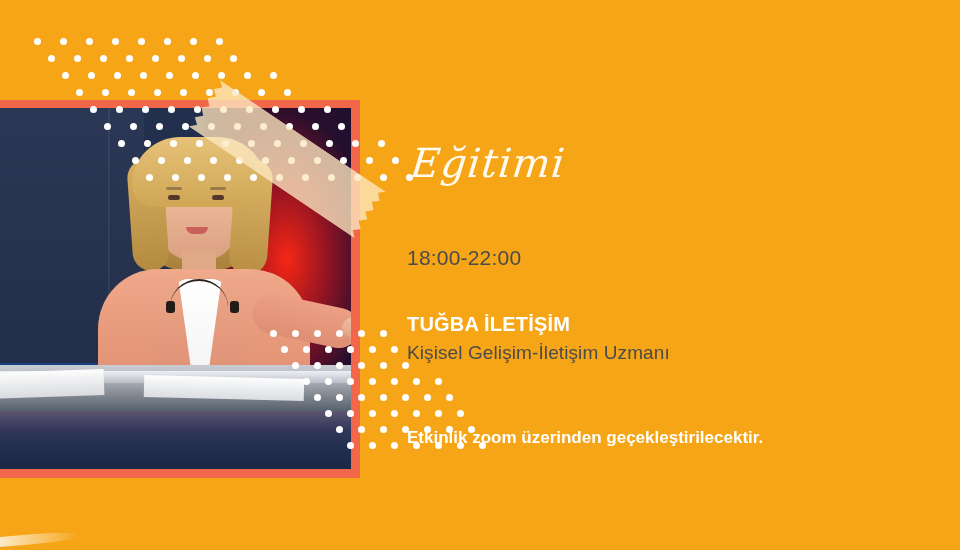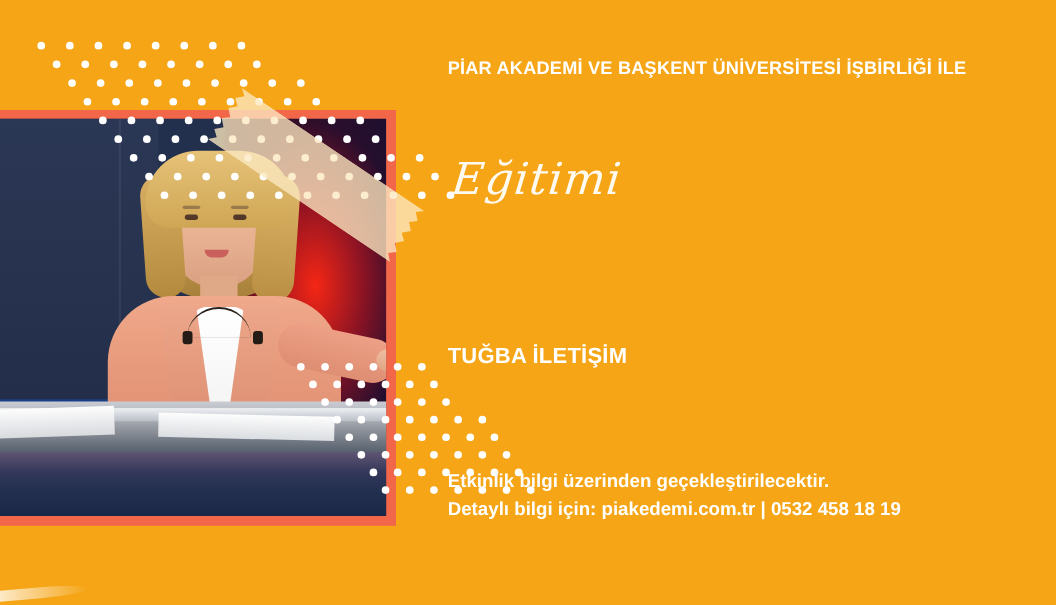--- a/index.html
+++ b/index.html
@@ -523,21 +523,21 @@
       <span class="d" style="left: 209px; top: 112px;"></span>
     </div>
 
   <div class="tape">
     <svg width="200" height="56" viewBox="0 0 200 56" xmlns="http://www.w3.org/2000/svg">
       <polygon points="0,0 200,0 194,5 200,11 194,16 200,22 194,28 200,33 194,39 200,45 194,50 200,56 0,56 6,50 0,45 6,39 0,33 6,28 0,22 6,16 0,11 6,5" fill="#FBE8C0" opacity="0.78"></polygon>
     </svg>
   </div>
 
   <div class="content">
-    <div class="kicker">PİAR AKADEMİ VE BAŞKENT ÜNİVERSİTESİ İŞBİRLİĞİ İLE</div>
     <div class="title-script">Eğitimi</div>
+    <div class="time">18:00-22:00</div>
     <div class="speaker">TUĞBA İLETİŞİM</div>
-    <div class="footer-1">Etkinlik bilgi üzerinden geçekleştirilecektir.</div>
-    <div class="footer-2">Detaylı bilgi için: piakedemi.com.tr  |  0532 458 18 19</div>
+    <div class="speaker-role">Kişisel Gelişim-İletişim Uzmanı</div>
+    <div class="footer-1">Etkinlik zoom üzerinden geçekleştirilecektir.</div>
   </div>
 
   <div class="corner-streak"></div>
 </div>
 
 </body></html>

